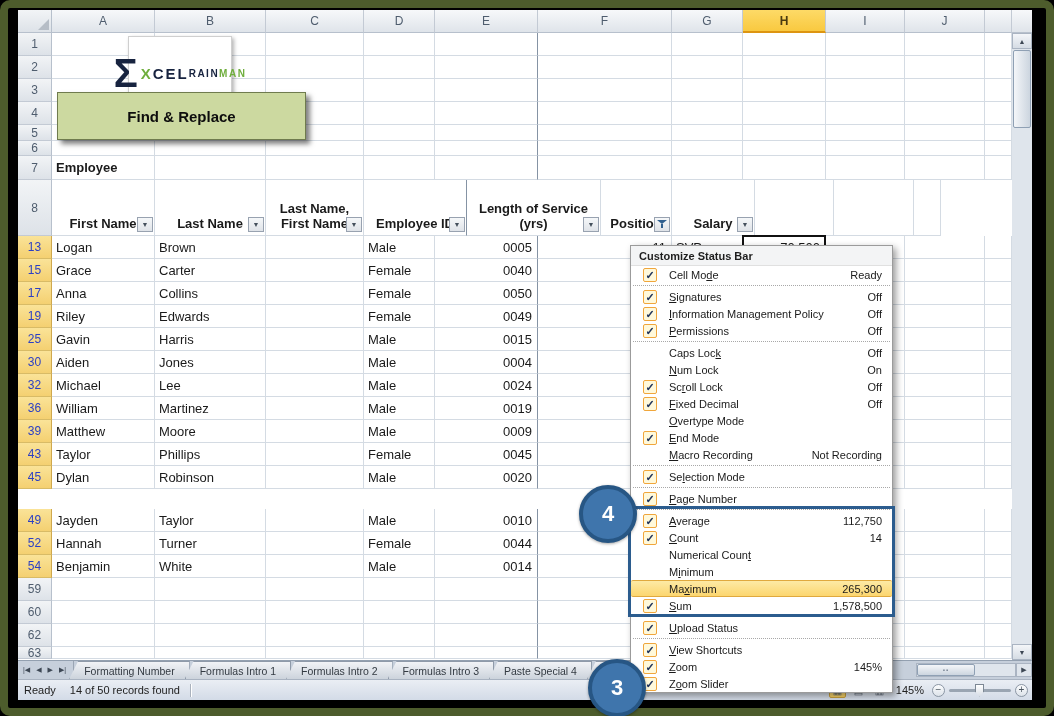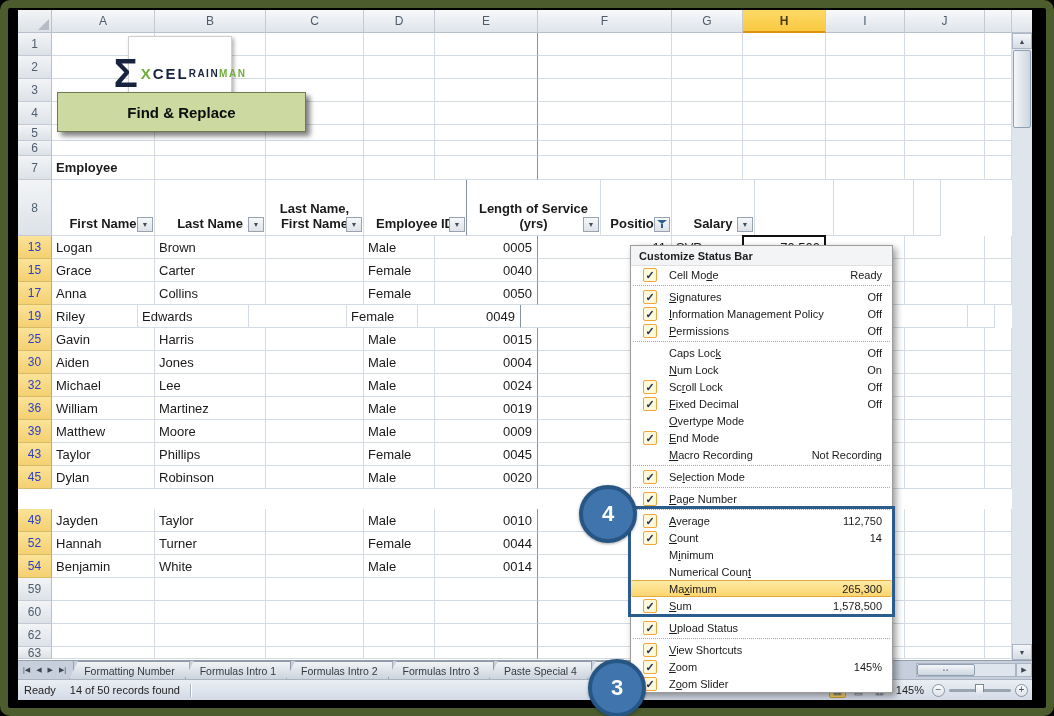--- a/index.html
+++ b/index.html
@@ -37,21 +37,21 @@
 
   
   .logo { position:absolute; left:128px; top:36px; width:104px; height:74px; background:#fff; border:1px solid #cfcfcf;
           box-shadow:2px 2px 4px rgba(0,0,0,.3); z-index:4; display:flex; align-items:center; justify-content:center; gap:3px; }
   .logo .sig { font-size:40px; font-weight:bold; color:#17233f; line-height:36px; }
   .logo .rt { display:flex; flex-direction:row; line-height:15px; }
   .logo .l1 { font-size:15px; font-weight:bold; letter-spacing:2px; color:#17233f; }
   .logo .l1 .g { color:#6fae3d; }
   .logo .l2 { font-size:10px; font-weight:bold; letter-spacing:1.5px; color:#17233f; }
   .logo .l2 .g { color:#6fae3d; }
-  .banner { position:absolute; left:57px; top:92px; width:249px; height:40px; background:#ccd9a0; border:1px solid #6f7b4e;
+  .banner { position:absolute; left:57px; top:92px; width:249px; height:48px; background:#ccd9a0; border:1px solid #6f7b4e;
             box-shadow:4px 4px 5px rgba(0,0,0,.5); z-index:4; display:flex; align-items:center; justify-content:center;
             font-size:15px; font-weight:bold; color:#0d0d0d; }
 
   
   .menu { position:absolute; left:630px; top:245px; width:263px; background:#fff; border:1px solid #9b9b9b;
           box-shadow:3px 3px 7px rgba(0,0,0,.4); z-index:20; }
   .menu-title { height:20px; background:#f3f4f5; border-bottom:1px solid #e0e0e0; font-size:11px; font-weight:bold;
                 color:#1e1e1e; display:flex; align-items:center; padding-left:8px; }
   .mi { height:17px; display:flex; align-items:center; position:relative; }
   .mi .gut { width:38px; height:100%; display:flex; align-items:center; justify-content:center; flex:none; }
@@ -281,21 +281,21 @@
         <div class="cell freeze ar" style="width: 103px; text-align: right;">0050</div>
         <div class="cell" style="width: 134px;"></div>
         <div class="cell" style="width: 71px;"></div>
         <div class="cell" style="width: 83px;"></div>
         <div class="cell" style="width: 79px;"></div>
         <div class="cell" style="width: 80px;"></div>
         <div class="cell" style="width: 27px;"></div>
       </div>
       <div class="grid-row" style="height: 23px;">
         <div class="rowhdr hl">19</div>
-        <div class="cell al" style="width: 86px;">Riley</div>
+        <div class="cell al" style="width: 103px;">Riley</div>
         <div class="cell al" style="width: 111px;">Edwards</div>
         <div class="cell" style="width: 98px;"></div>
         <div class="cell al" style="width: 71px;">Female</div>
         <div class="cell freeze ar" style="width: 103px;">0049</div>
         <div class="cell" style="width: 134px;"></div>
         <div class="cell" style="width: 71px;"></div>
         <div class="cell" style="width: 83px;"></div>
         <div class="cell" style="width: 79px;"></div>
         <div class="cell" style="width: 80px;"></div>
         <div class="cell" style="width: 27px;"></div>
@@ -611,26 +611,26 @@
       </div>
       <div class="mi">
         <span class="gut">
           <span class="chk">✓</span>
         </span>
         <span class="lab"><u>C</u>ount</span>
         <span class="val">14</span>
       </div>
       <div class="mi">
         <span class="gut"></span>
+        <span class="lab">Numerical Coun<u>t</u></span>
+        <span class="val"></span>
+      </div>
+      <div class="mi">
+        <span class="gut"></span>
         <span class="lab">M<u>i</u>nimum</span>
-        <span class="val"></span>
-      </div>
-      <div class="mi">
-        <span class="gut"></span>
-        <span class="lab">Numerical Coun<u>t</u></span>
         <span class="val"></span>
       </div>
       <div class="mi hover">
         <span class="gut"></span>
         <span class="lab">Ma<u>x</u>imum</span>
         <span class="val">265,300</span>
       </div>
       <div class="mi">
         <span class="gut">
           <span class="chk">✓</span>

